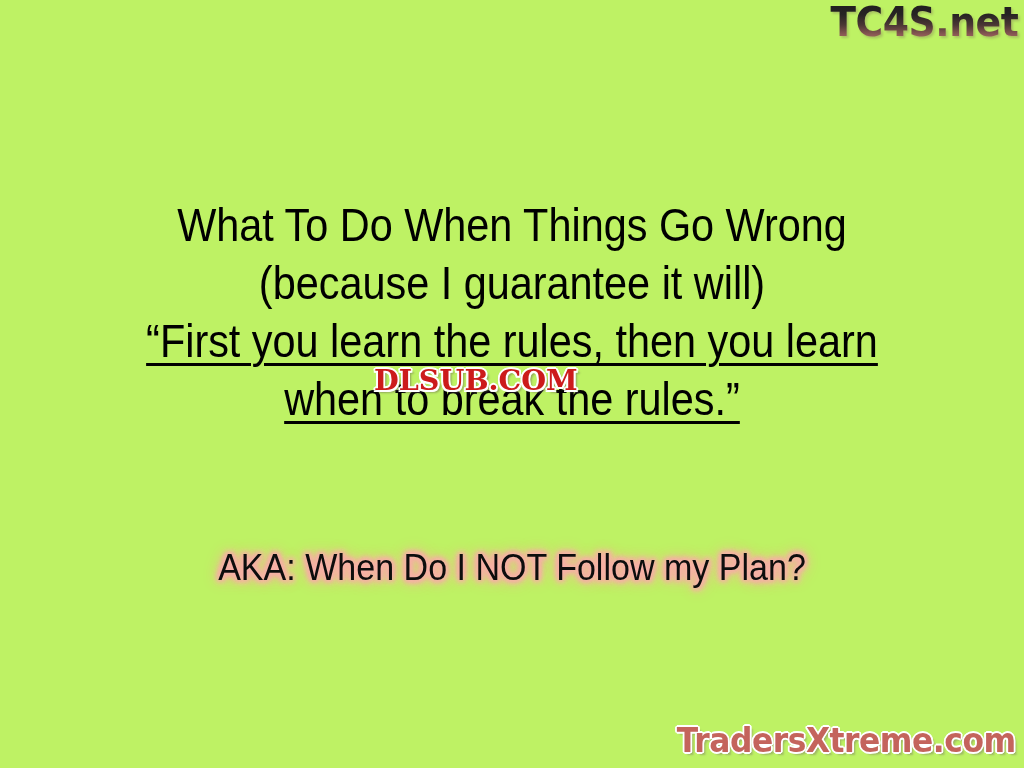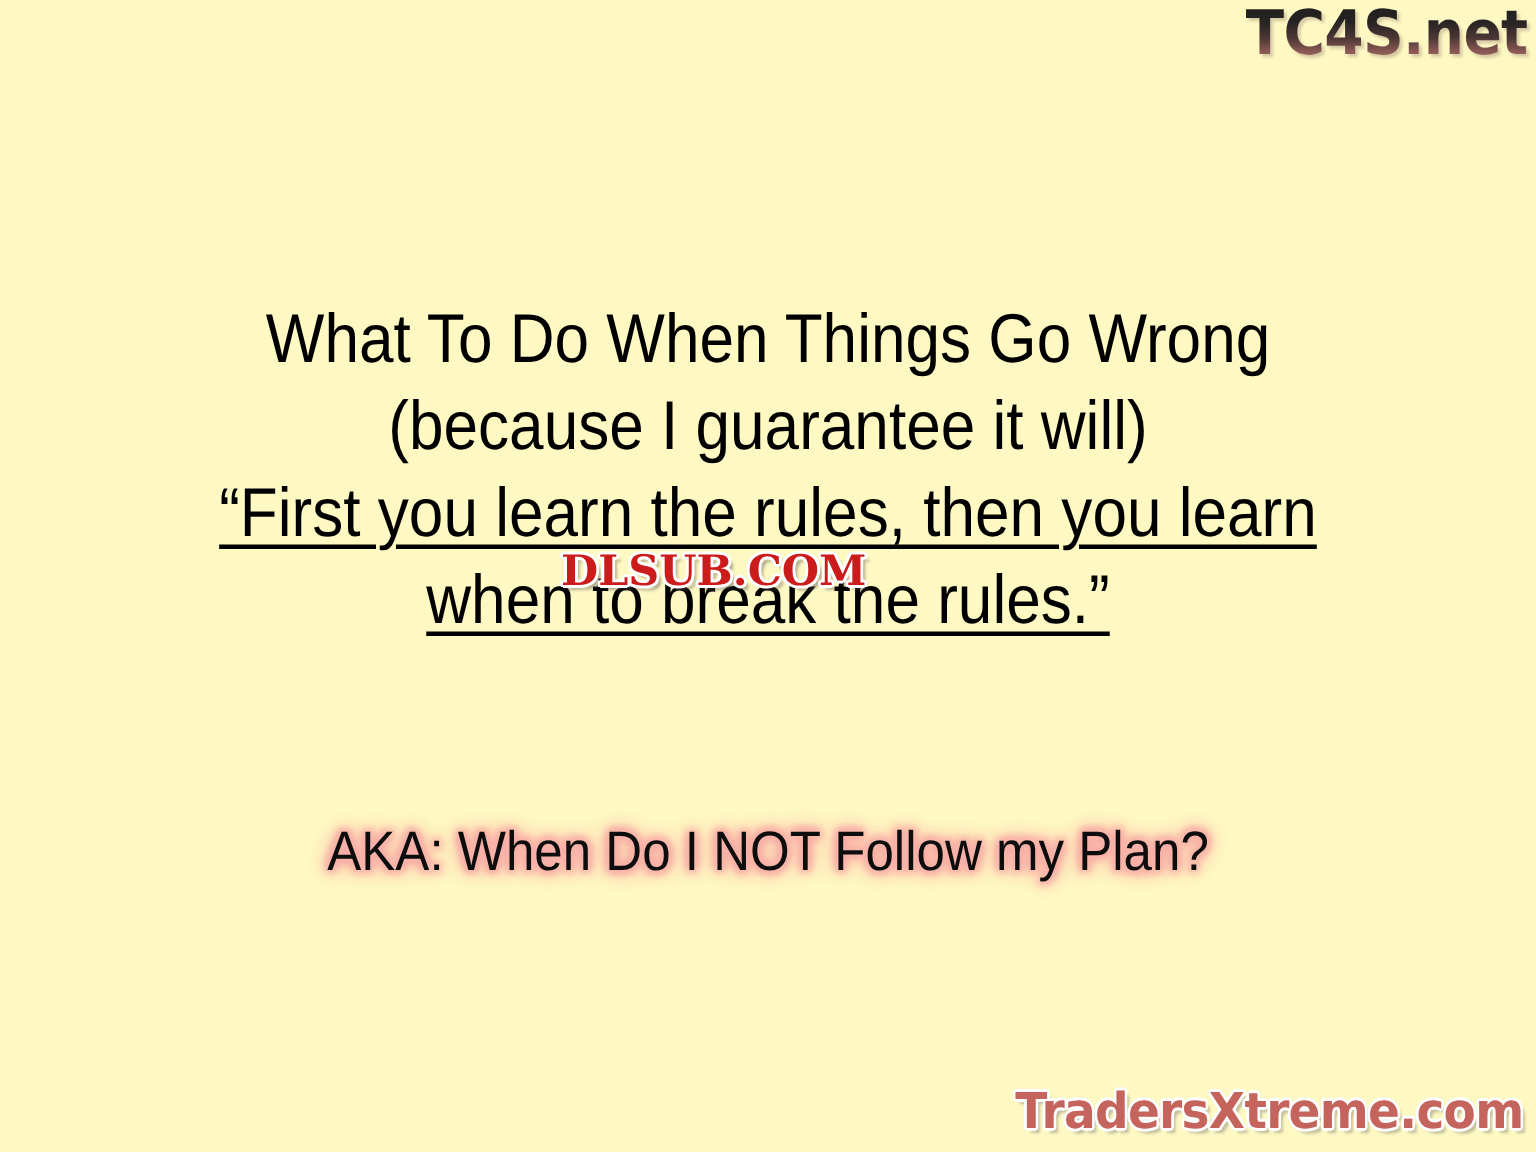--- a/index.html
+++ b/index.html
@@ -7,21 +7,21 @@
     padding: 0;
     background: #ffffff;
   }
   body {
     font-family: "Liberation Sans", sans-serif;
   }
   #slide {
     position: relative;
     width: 1024px;
     height: 768px;
-    background: #fef9c3;
+    background: #bef264;
     overflow: hidden;
   }
 
   
   #brand-logo {
     position: absolute;
     top: 2px;
     right: 6px;
     font-family: "DejaVu Sans", sans-serif;
     font-weight: bold;

